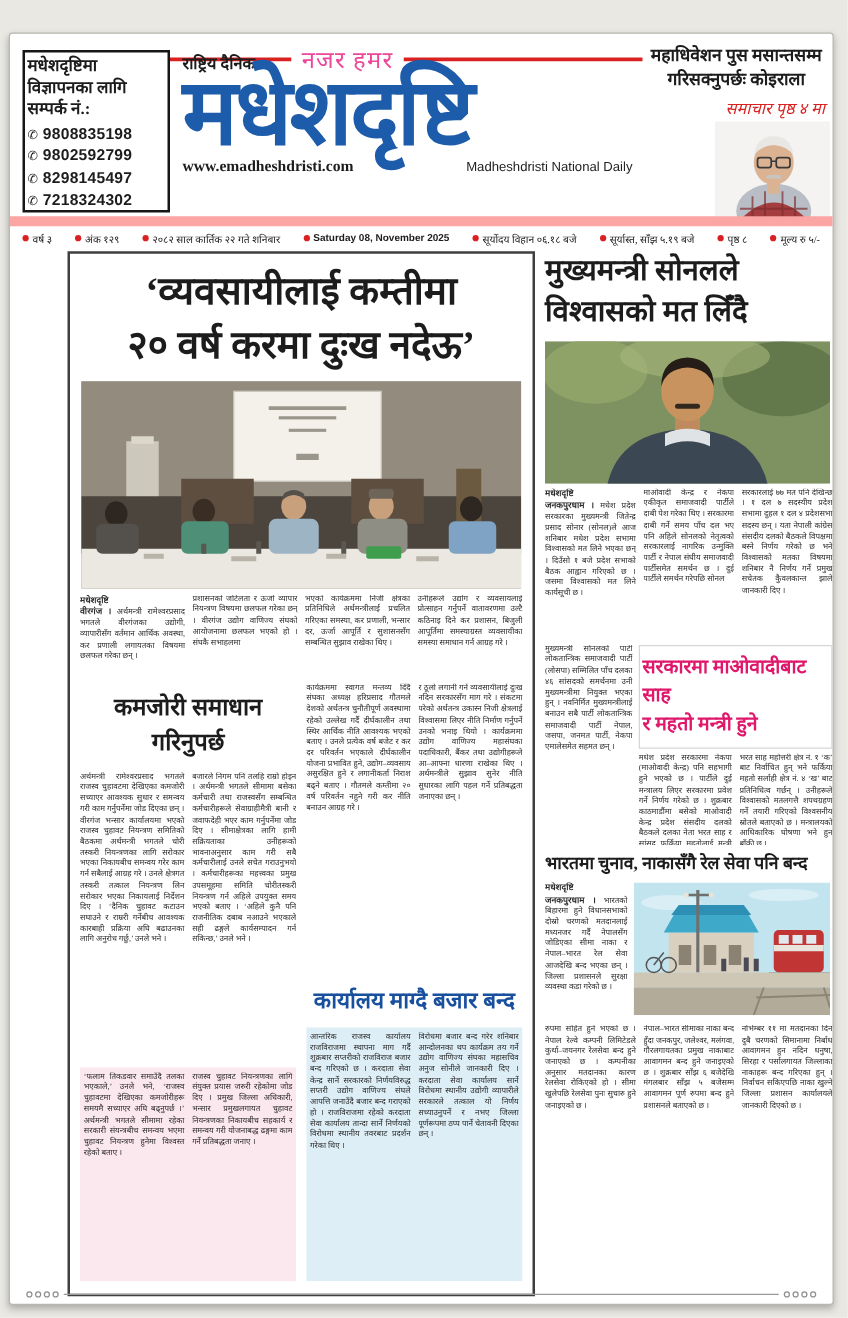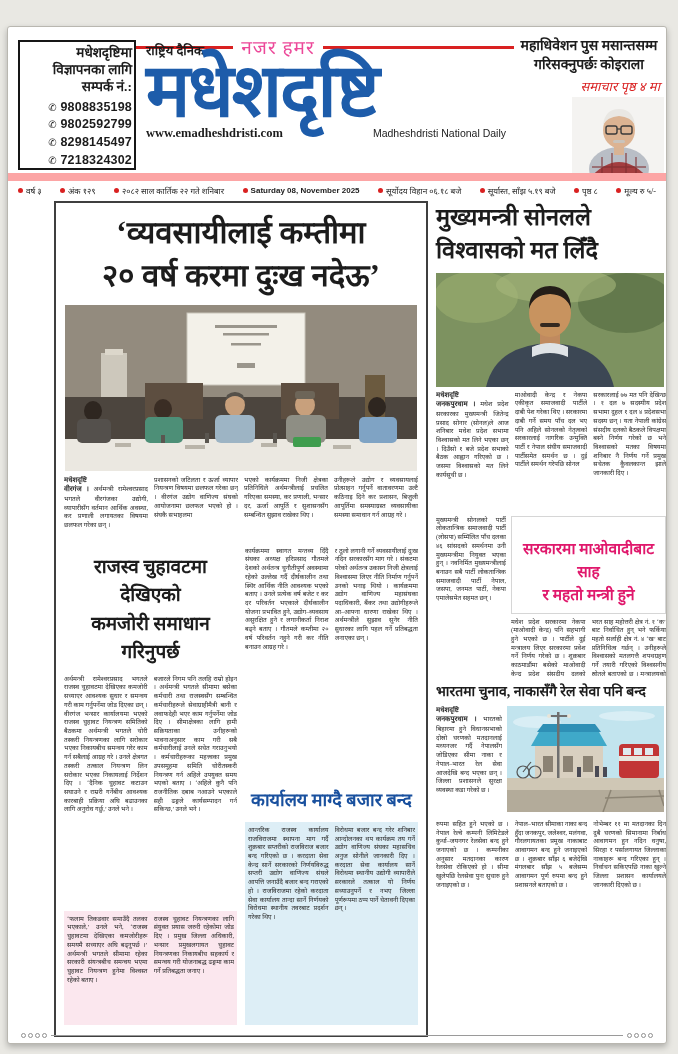--- a/index.html
+++ b/index.html
@@ -8,21 +8,21 @@
   .sheet { position:absolute; left:7px; top:26px; width:660px; height:1018px;
     background:#ffffff; border:1px solid #b9b7b0; border-radius:3px;
     box-shadow:0 3px 6px rgba(0,0,0,.25); }
 
   
   .rule-row { position:absolute; left:34px; top:7px; width:472px; display:flex; align-items:center; gap:8px; }
   .rule-row .line { flex:1; height:3px; background:#d92121; }
   .eyebrow { color:#ec4899; font-weight:normal; font-size:19px; letter-spacing:1px; }
 
   .adbox { position:absolute; left:10px; top:13px; width:118px; height:130px;
-    border:2px solid #161616; padding:3px 2px; text-align:right; background:#fff; }
+    border:2px solid #161616; padding:3px 2px; text-align:left; background:#fff; }
   .adbox .t { font-weight:bold; font-size:13.5px; line-height:1.25; }
   .adbox .phones { margin-top:3px; }
   .adbox .ph { font-family:"Liberation Sans","DejaVu Sans",sans-serif; font-weight:bold;
     font-size:12.5px; line-height:1.42; letter-spacing:.2px; }
   .adbox .ph .ic { font-size:10px; }
 
   .masthead-wrap { position:absolute; left:138px; top:14px; width:366px; }
   .tagline { font-weight:bold; font-size:13px; }
   .masthead { font-weight:bold; font-size:74px; line-height:.98; color:#1d5caa;
     letter-spacing:-2px; margin-top:-4px; white-space:nowrap; }
@@ -64,21 +64,21 @@
   .blueblock { background:#ddeef6; padding:4px 3px; margin-top:3px; flex:1; }
 
   
   .rightcol { position:absolute; left:428px; top:174px; width:230px; height:836px;font-family:Liberation Serif, serif; }
   .cm-hl { font-weight:bold; font-size:23.5px; line-height:1.4; }
   .cm-photo { display:block; margin:6px 0 4px 0; }
   .txt3 { height:120px; margin-top:2px; }
   .substory { display:flex; gap:5px; margin-top:5px; height:160px; }
   .substory .sidecol { width:70px; flex:none; }
   .substory .stack { flex:1; display:flex; flex-direction:column; }
-  .redbox { border:1px solid #d6d6d6; padding:20px 2px 6px 2px; text-align:center;
+  .redbox { border:1px solid #d6d6d6; padding:5px 2px 6px 2px; text-align:left;
     font-weight:bold; font-size:15.5px; line-height:1.5; color:#e0186c; }
   .substory .mtxt { margin-top:4px; flex:1; }
   .train-hl { font-weight:bold; font-size:14px; line-height:1.3; margin-top:7px; white-space:nowrap; }
   .trainrow { display:flex; gap:5px; margin-top:5px; }
   .trainrow .sidecol { width:66px; flex:none; height:108px; }
   .bottom3 { height:148px; margin-top:6px; }
 
   
   .chain { position:absolute; left:12px; right:12px; bottom:5px; display:flex; align-items:center; }
   .chain .c { width:5px; height:5px; border:1px solid #8f8f8f; border-radius:50%; margin:0 1px; flex:none; background:#fff; }
@@ -236,21 +236,20 @@
       </div>
       <div>प्रशासनको जटिलता र ऊर्जा व्यापार नियन्त्रण विषयमा छलफल गरेका छन् । वीरगंज उद्योग वाणिज्य संघको आयोजनामा छलफल भएको हो । संघकै सभाहलमा</div>
       <div>भएको कार्यक्रममा निजी क्षेत्रका प्रतिनिधिले अर्थमन्त्रीलाई प्रचलित गरिएका समस्या, कर प्रणाली, भन्सार दर, ऊर्जा आपूर्ति र सुशासनसँग सम्बन्धित सुझाव राखेका थिए ।</div>
       <div>उनीहरूले उद्योग र व्यवसायलाई प्रोत्साहन गर्नुपर्ने वातावरणमा उल्टै कठिनाइ दिने कर प्रशासन, बिजुली आपूर्तिमा समस्याग्रस्त व्यवसायीका समस्या समाधान गर्न आग्रह गरे ।</div>
     </div>
 
     <div class="panes">
 
       <div class="pane">
         <div class="subhead-black">
-          <div>राजस्व चुहावटमा देखिएको</div>
           <div>कमजोरी समाधान गरिनुपर्छ</div>
         </div>
         <div class="whitetxt cols bodytxt">
           <div>अर्थमन्त्री रामेश्वरप्रसाद भगतले राजस्व चुहावटमा देखिएका कमजोरी सच्याएर आवश्यक सुधार र समन्वय गरी काम गर्नुपर्नेमा जोड दिएका छन् । वीरगंज भन्सार कार्यालयमा भएको राजस्व चुहावट नियन्त्रण समितिको बैठकमा अर्थमन्त्री भगतले चोरी तस्करी नियन्त्रणका लागि सरोकार भएका निकायबीच समन्वय गरेर काम गर्न सबैलाई आग्रह गरे । उनले क्षेत्रगत तस्करी तत्काल नियन्त्रण लिन सरोकार भएका निकायलाई निर्देशन दिए । ‘दैनिक चुहावट कटाउन सघाउने र राम्ररी गर्नेबीच आवश्यक कारबाही प्रक्रिया अघि बढाउनका लागि अनुरोध गर्छु,’ उनले भने ।</div>
           <div>बजारले निगम पनि तलहि राम्रो होइन । अर्थमन्त्री भगतले सीमामा बसेका कर्मचारी तथा राजस्वसँग सम्बन्धित कर्मचारीहरूले सेवाग्राहीमैत्री बानी र जवाफदेही भएर काम गर्नुपर्नेमा जोड दिए । सीमाक्षेत्रका लागि हामी सक्रियताका उनीहरूको भावनाअनुसार काम गरी सबै कर्मचारीलाई उनले सचेत गराउनुभयो । कर्मचारीहरूका महत्त्वका प्रमुख उपसमूहमा समिति चोरीतस्करी नियन्त्रण गर्न अहिले उपयुक्त समय भएको बताए । ‘अहिले कुनै पनि राजनीतिक दबाब नआउने भएकाले सही ढङ्गले कार्यसम्पादन गर्न सकिन्छ,’ उनले भने ।</div>
         </div>
         <div class="pinkblock cols bodytxt">
           <div>‘फलाम तिकडवार समाउँदै तलका भएकाले,’ उनले भने, ‘राजस्व चुहावटमा देखिएका कमजोरीहरू समयमै सच्याएर अघि बढ्नुपर्छ ।’ अर्थमन्त्री भगतले सीमामा रहेका सरकारी संयन्त्रबीच समन्वय भएमा चुहावट नियन्त्रण हुनेमा विश्वस्त रहेको बताए ।</div>
           <div>राजस्व चुहावट नियन्त्रणका लागि संयुक्त प्रयास जरुरी रहेकोमा जोड दिए । प्रमुख जिल्ला अधिकारी, भन्सार प्रमुखलगायत चुहावट नियन्त्रणका निकायबीच सहकार्य र समन्वय गरी योजनाबद्ध ढङ्गमा काम गर्ने प्रतिबद्धता जनाए ।</div>
         </div>

